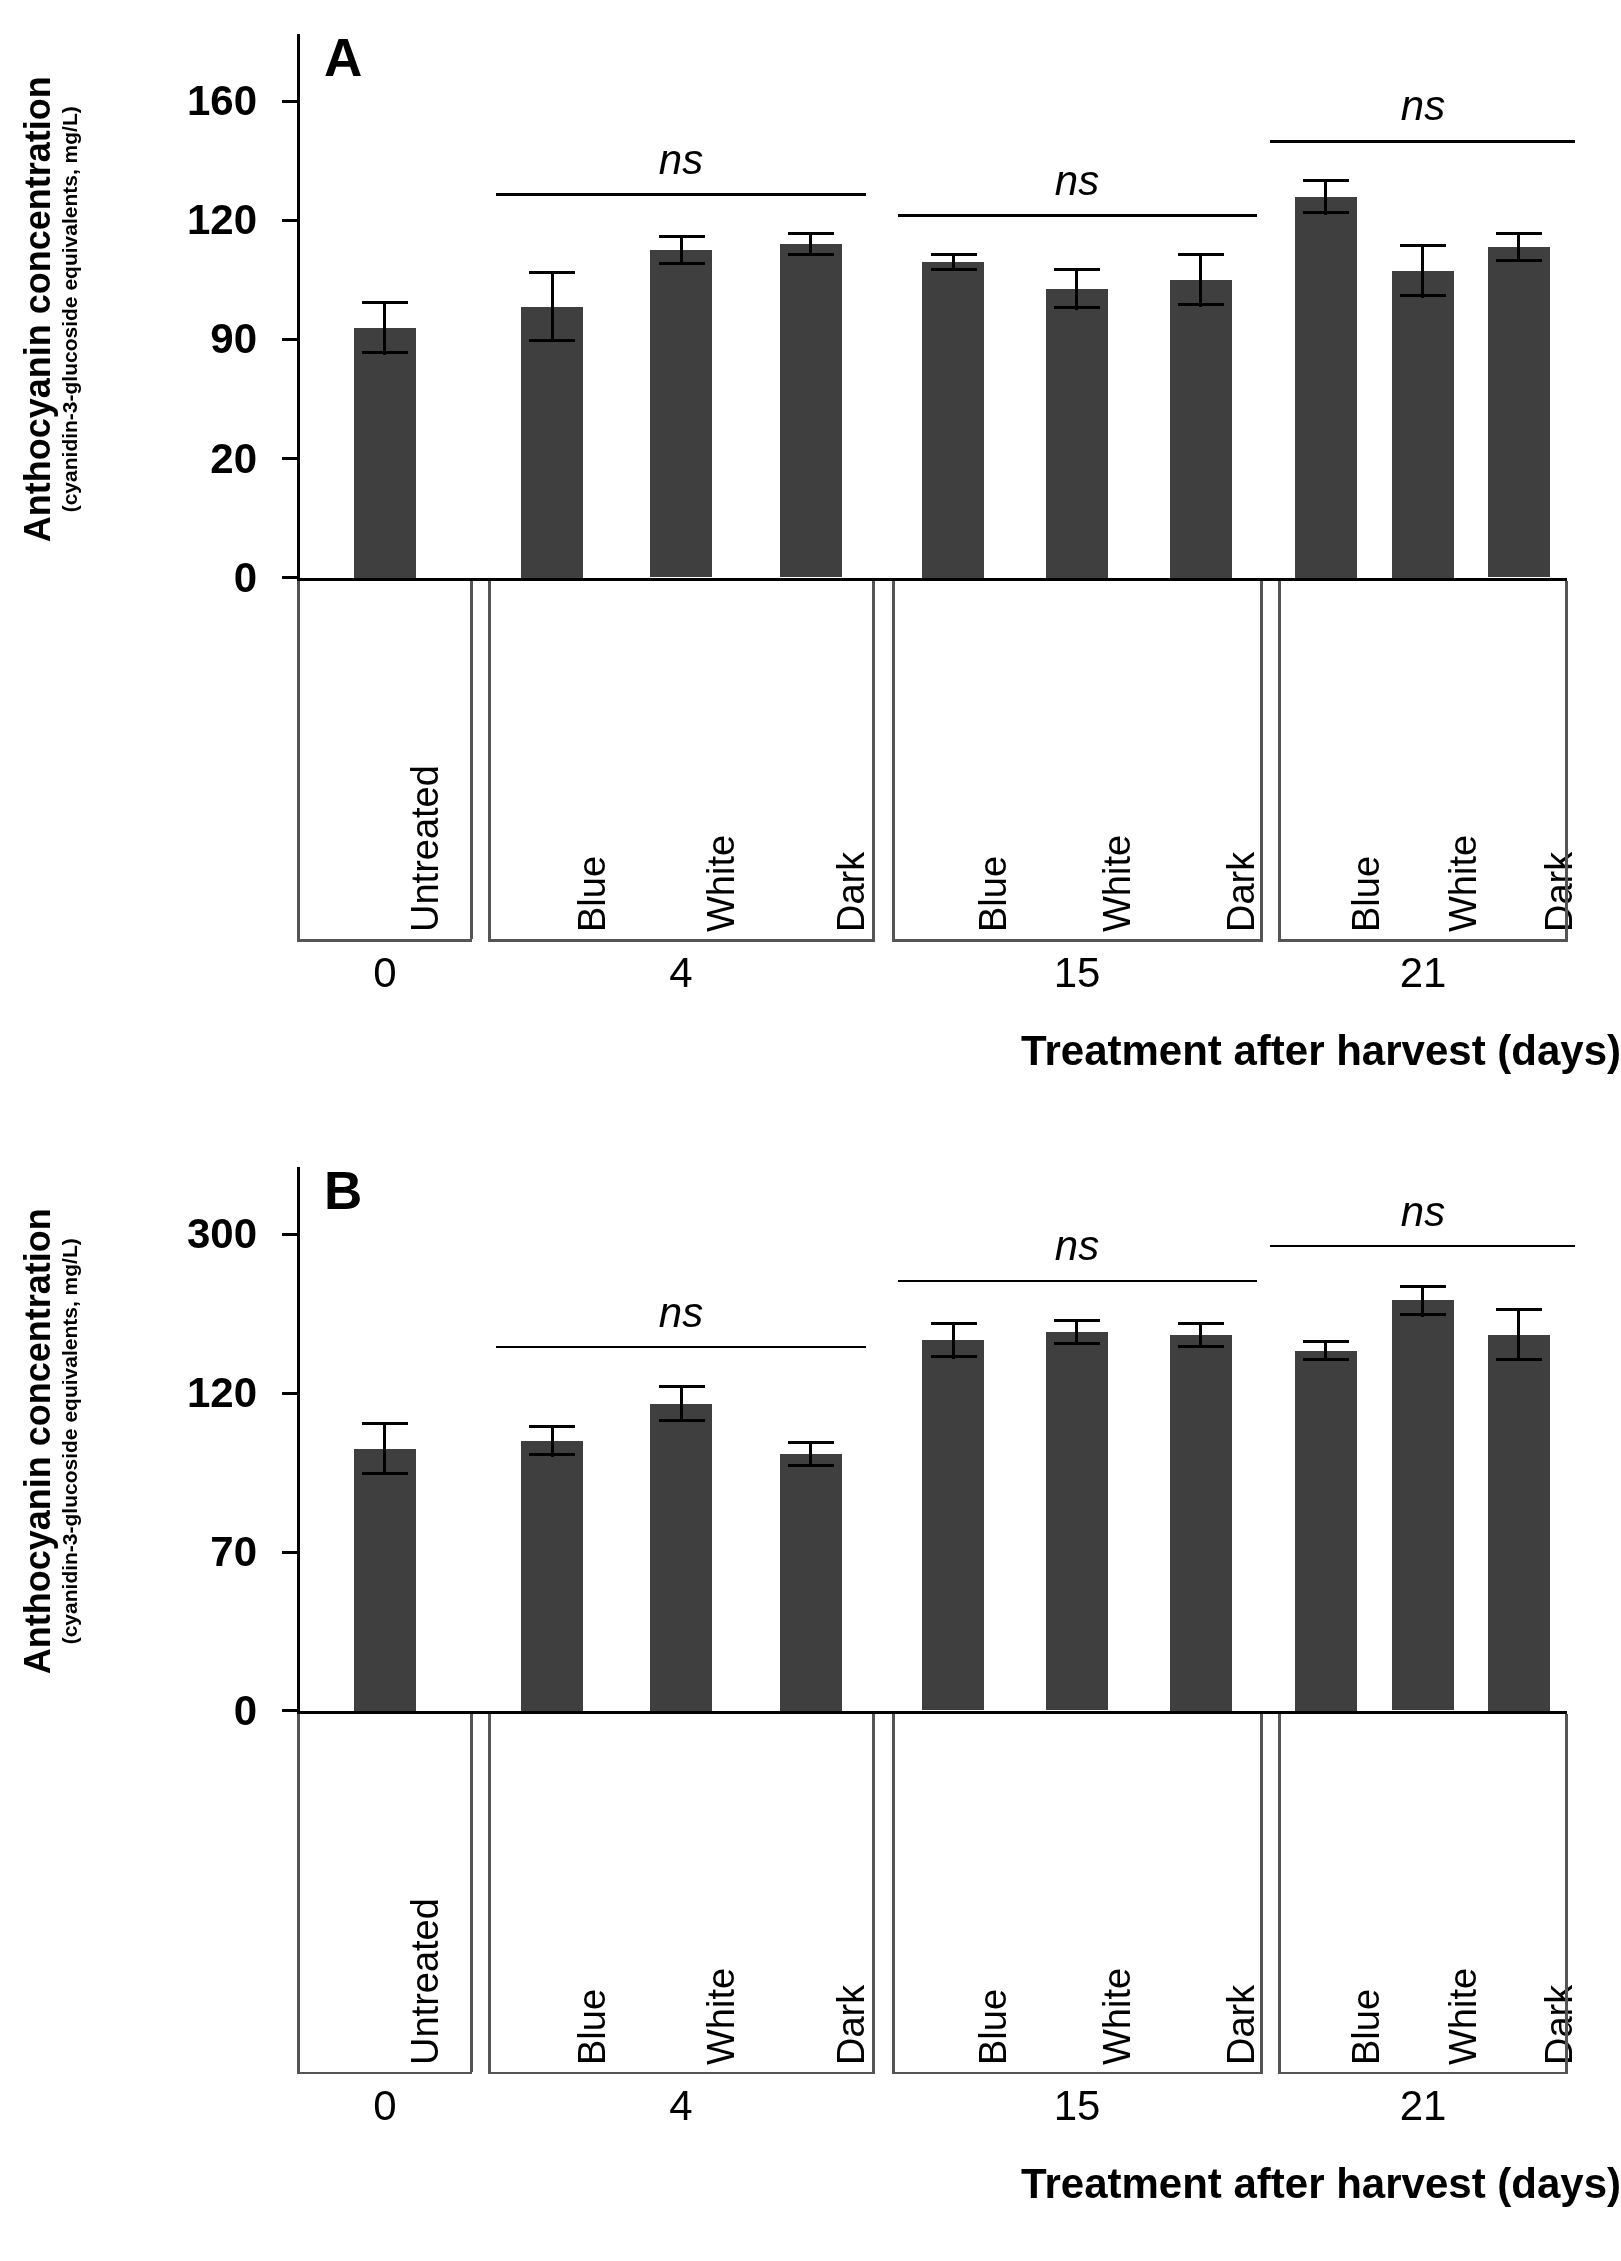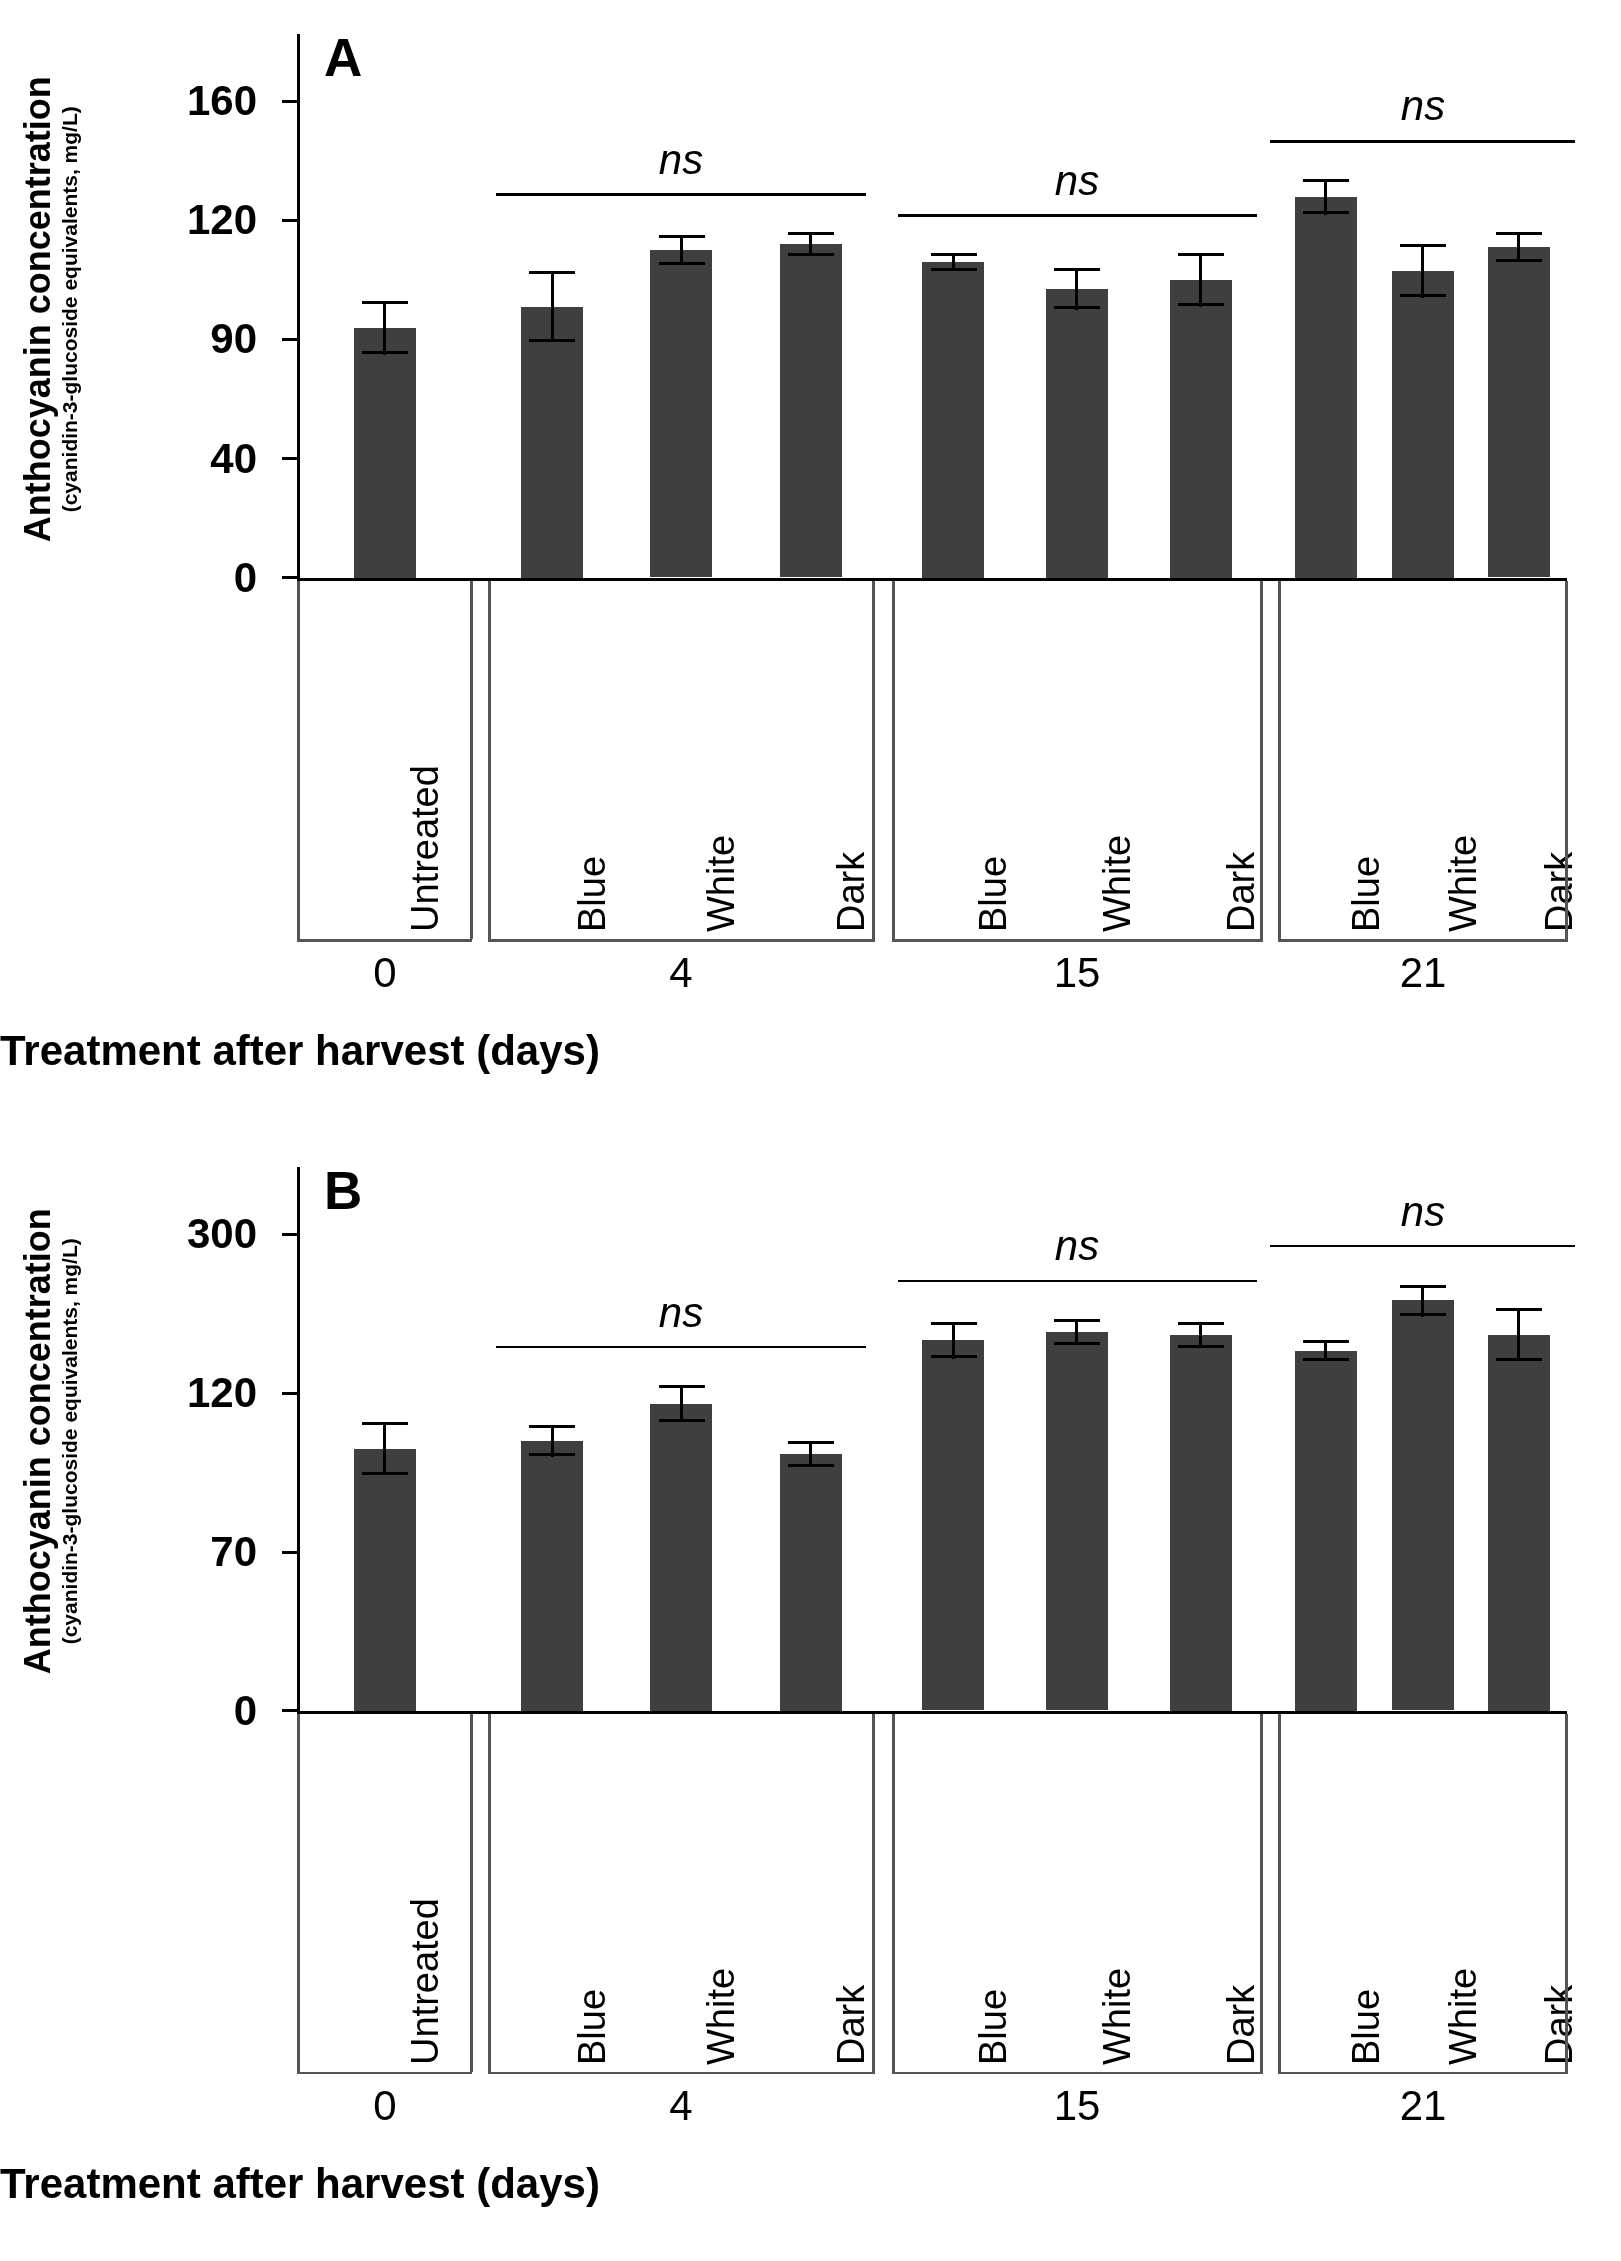--- a/index.html
+++ b/index.html
@@ -123,38 +123,38 @@
   }
   .group-label {
     position: absolute;
     font-size: 42px;
     transform: translateX(-50%);
   }
   .xtitle {
     position: absolute;
     font-size: 42px;
     font-weight: bold;
-    text-align: left;
+    text-align: right;
     width: 100%;
   }
 </style>
 </head>
 <body>
 
 <div class="page">
   <div class="panel" id="panel-A">
       <div class="ytitle-wrap" style="top:20px;height:578px;">
         <div class="ytitle">
           <span class="main">Anthocyanin concentration</span>
           <span class="sub">(cyanidin-3-glucoside equivalents, mg/L)</span>
         </div>
       </div>
       <div class="ylabel" style="left:122px;width:135px;text-align:right;top:578px;position:absolute;font-size:42px;transform:translateY(-50%);">0</div>
       <div class="tickmark" style="position:absolute;left:282px;top:576px;"></div>
-      <div class="ylabel" style="left:122px;width:135px;text-align:right;top:459px;position:absolute;font-size:42px;transform:translateY(-50%);">40</div>
+      <div class="ylabel" style="left:122px;width:135px;text-align:right;top:459px;position:absolute;font-size:42px;transform:translateY(-50%);">20</div>
       <div class="tickmark" style="position:absolute;left:282px;top:457px;"></div>
       <div class="ylabel" style="left:122px;width:135px;text-align:right;top:339px;position:absolute;font-size:42px;transform:translateY(-50%);">90</div>
       <div class="tickmark" style="position:absolute;left:282px;top:338px;"></div>
       <div class="ylabel" style="left:122px;width:135px;text-align:right;top:220px;position:absolute;font-size:42px;transform:translateY(-50%);">120</div>
       <div class="tickmark" style="position:absolute;left:282px;top:219px;"></div>
       <div class="ylabel" style="left:122px;width:135px;text-align:right;top:101px;position:absolute;font-size:42px;transform:translateY(-50%);">160</div>
       <div class="tickmark" style="position:absolute;left:282px;top:100px;"></div>
       <div style="position:absolute;left:297px;top:34px;width:3.4px;height:544px;background:#000;"></div>
       <div style="position:absolute;left:297px;top:578px;width:1270px;height:3.4px;background:#000;"></div>
       <div class="panel-letter" style="left:324px;top:27px;">A</div>

